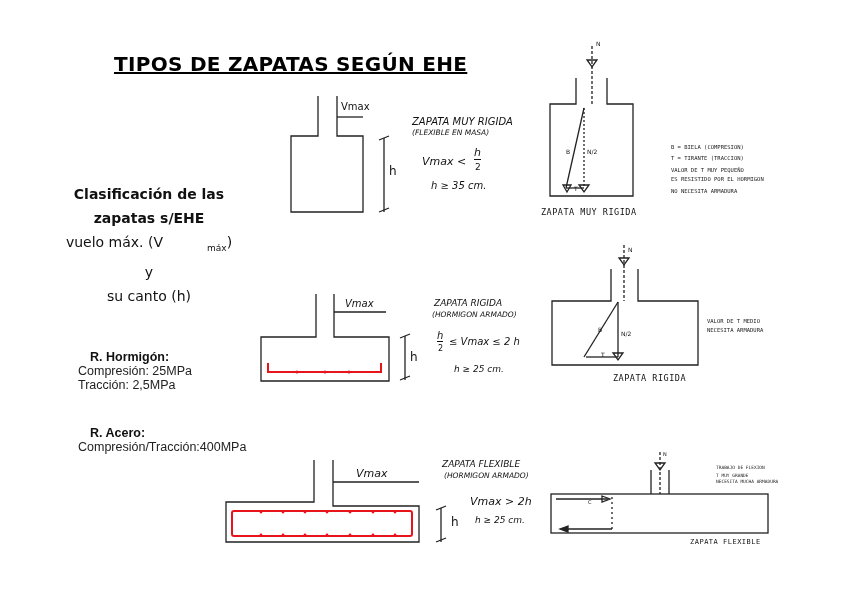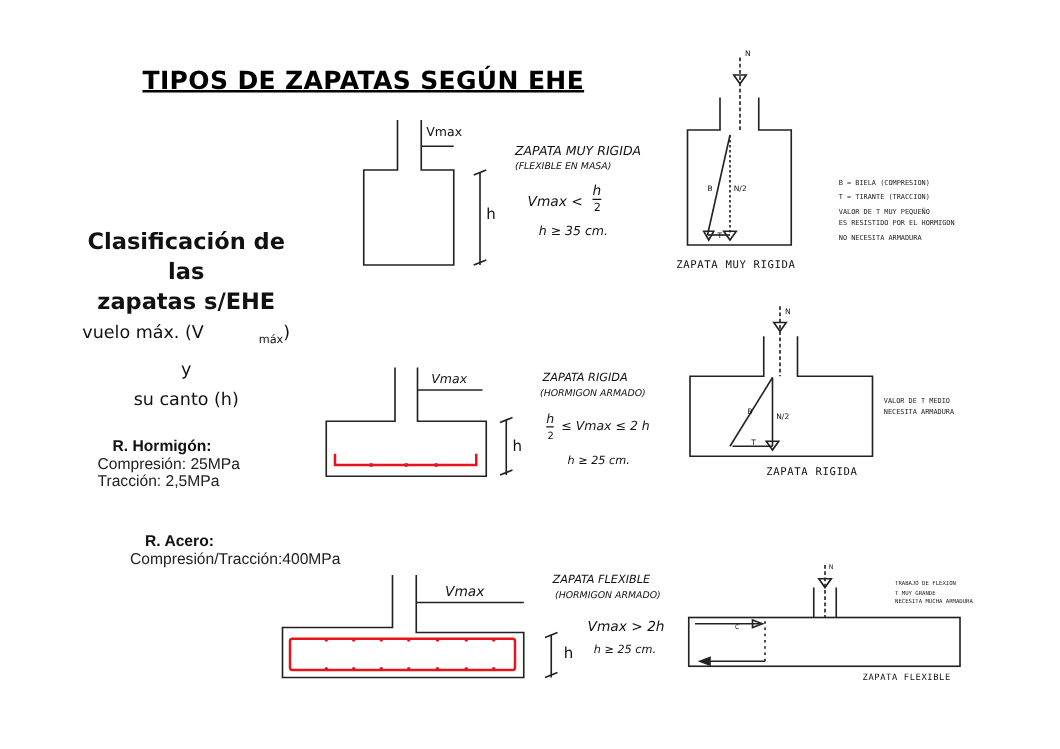--- a/index.html
+++ b/index.html
@@ -1,20 +1,20 @@
 <!DOCTYPE html>
 <html><head>
 <meta charset="utf-8">
 <style>
   html, body { margin:0; padding:0; background:#ffffff; }
   body { width:848px; height:599px; position:relative; overflow:hidden; font-family:"Liberation Sans", sans-serif; color:#000; }
   .abs { position:absolute; }
   .title { left:114px; top:52px; font-family:"DejaVu Sans", sans-serif; font-weight:bold; font-size:20px; text-decoration:underline; letter-spacing:0.3px; white-space:nowrap; }
   .classif { left:64px; top:182px; width:170px; text-align:center; font-family:"DejaVu Sans", sans-serif; color:#111; }
-  .classif .b { font-weight:bold; font-size:18px; line-height:24px; display:block; }
+  .classif .b { font-weight:bold; font-size:14px; line-height:24px; display:block; }
   .classif .n { font-size:14px; line-height:24px; display:block; }
   .classif sub { font-size:9px;margin-left:44px; }
   .prop { left:78px; font-size:12.5px; line-height:14px; color:#222; white-space:nowrap; }
   .prop .h { font-weight:bold; display:block; color:#111;padding-left:12px; }
   .prop .l { display:block; }
   .hand { font-family:"DejaVu Sans", sans-serif; color:#111; white-space:nowrap; }
   .cap { font-family:"DejaVu Sans Mono", monospace; font-size:8.5px; color:#111; letter-spacing:0.5px; white-space:nowrap; }
   .note { font-family:"DejaVu Sans Mono", monospace; font-size:5.5px; color:#222; line-height:9px; white-space:nowrap; }
   svg { position:absolute; left:0; top:0; }
 </style>
@@ -29,21 +29,21 @@
   <span class="n"><span>vuelo máx. (V</span><sub>máx</sub><span>) y</span></span>
   <span class="n">su canto (h)</span>
 </div>
 
 <div class="abs prop" style="top:350px;">
   <span class="h">R. Hormigón:</span>
   <span class="l">Compresión: 25MPa</span>
   <span class="l">Tracción: 2,5MPa</span>
 </div>
 
-<div class="abs prop" style="top:426px;margin-left:26px;">
+<div class="abs prop" style="top:426px;">
   <span class="h">R. Acero:</span>
   <span class="l">Compresión/Tracción:400MPa</span>
 </div>
 
 <svg width="848" height="599" viewBox="0 0 848 599">
   <g fill="none" stroke="#222" stroke-width="1.3">
 
     <g>
       <polyline points="318,96 318,136 291,136 291,212 363,212 363,136 337,136 337,96"></polyline>
       <line x1="337" y1="117" x2="363" y2="117"></line>

